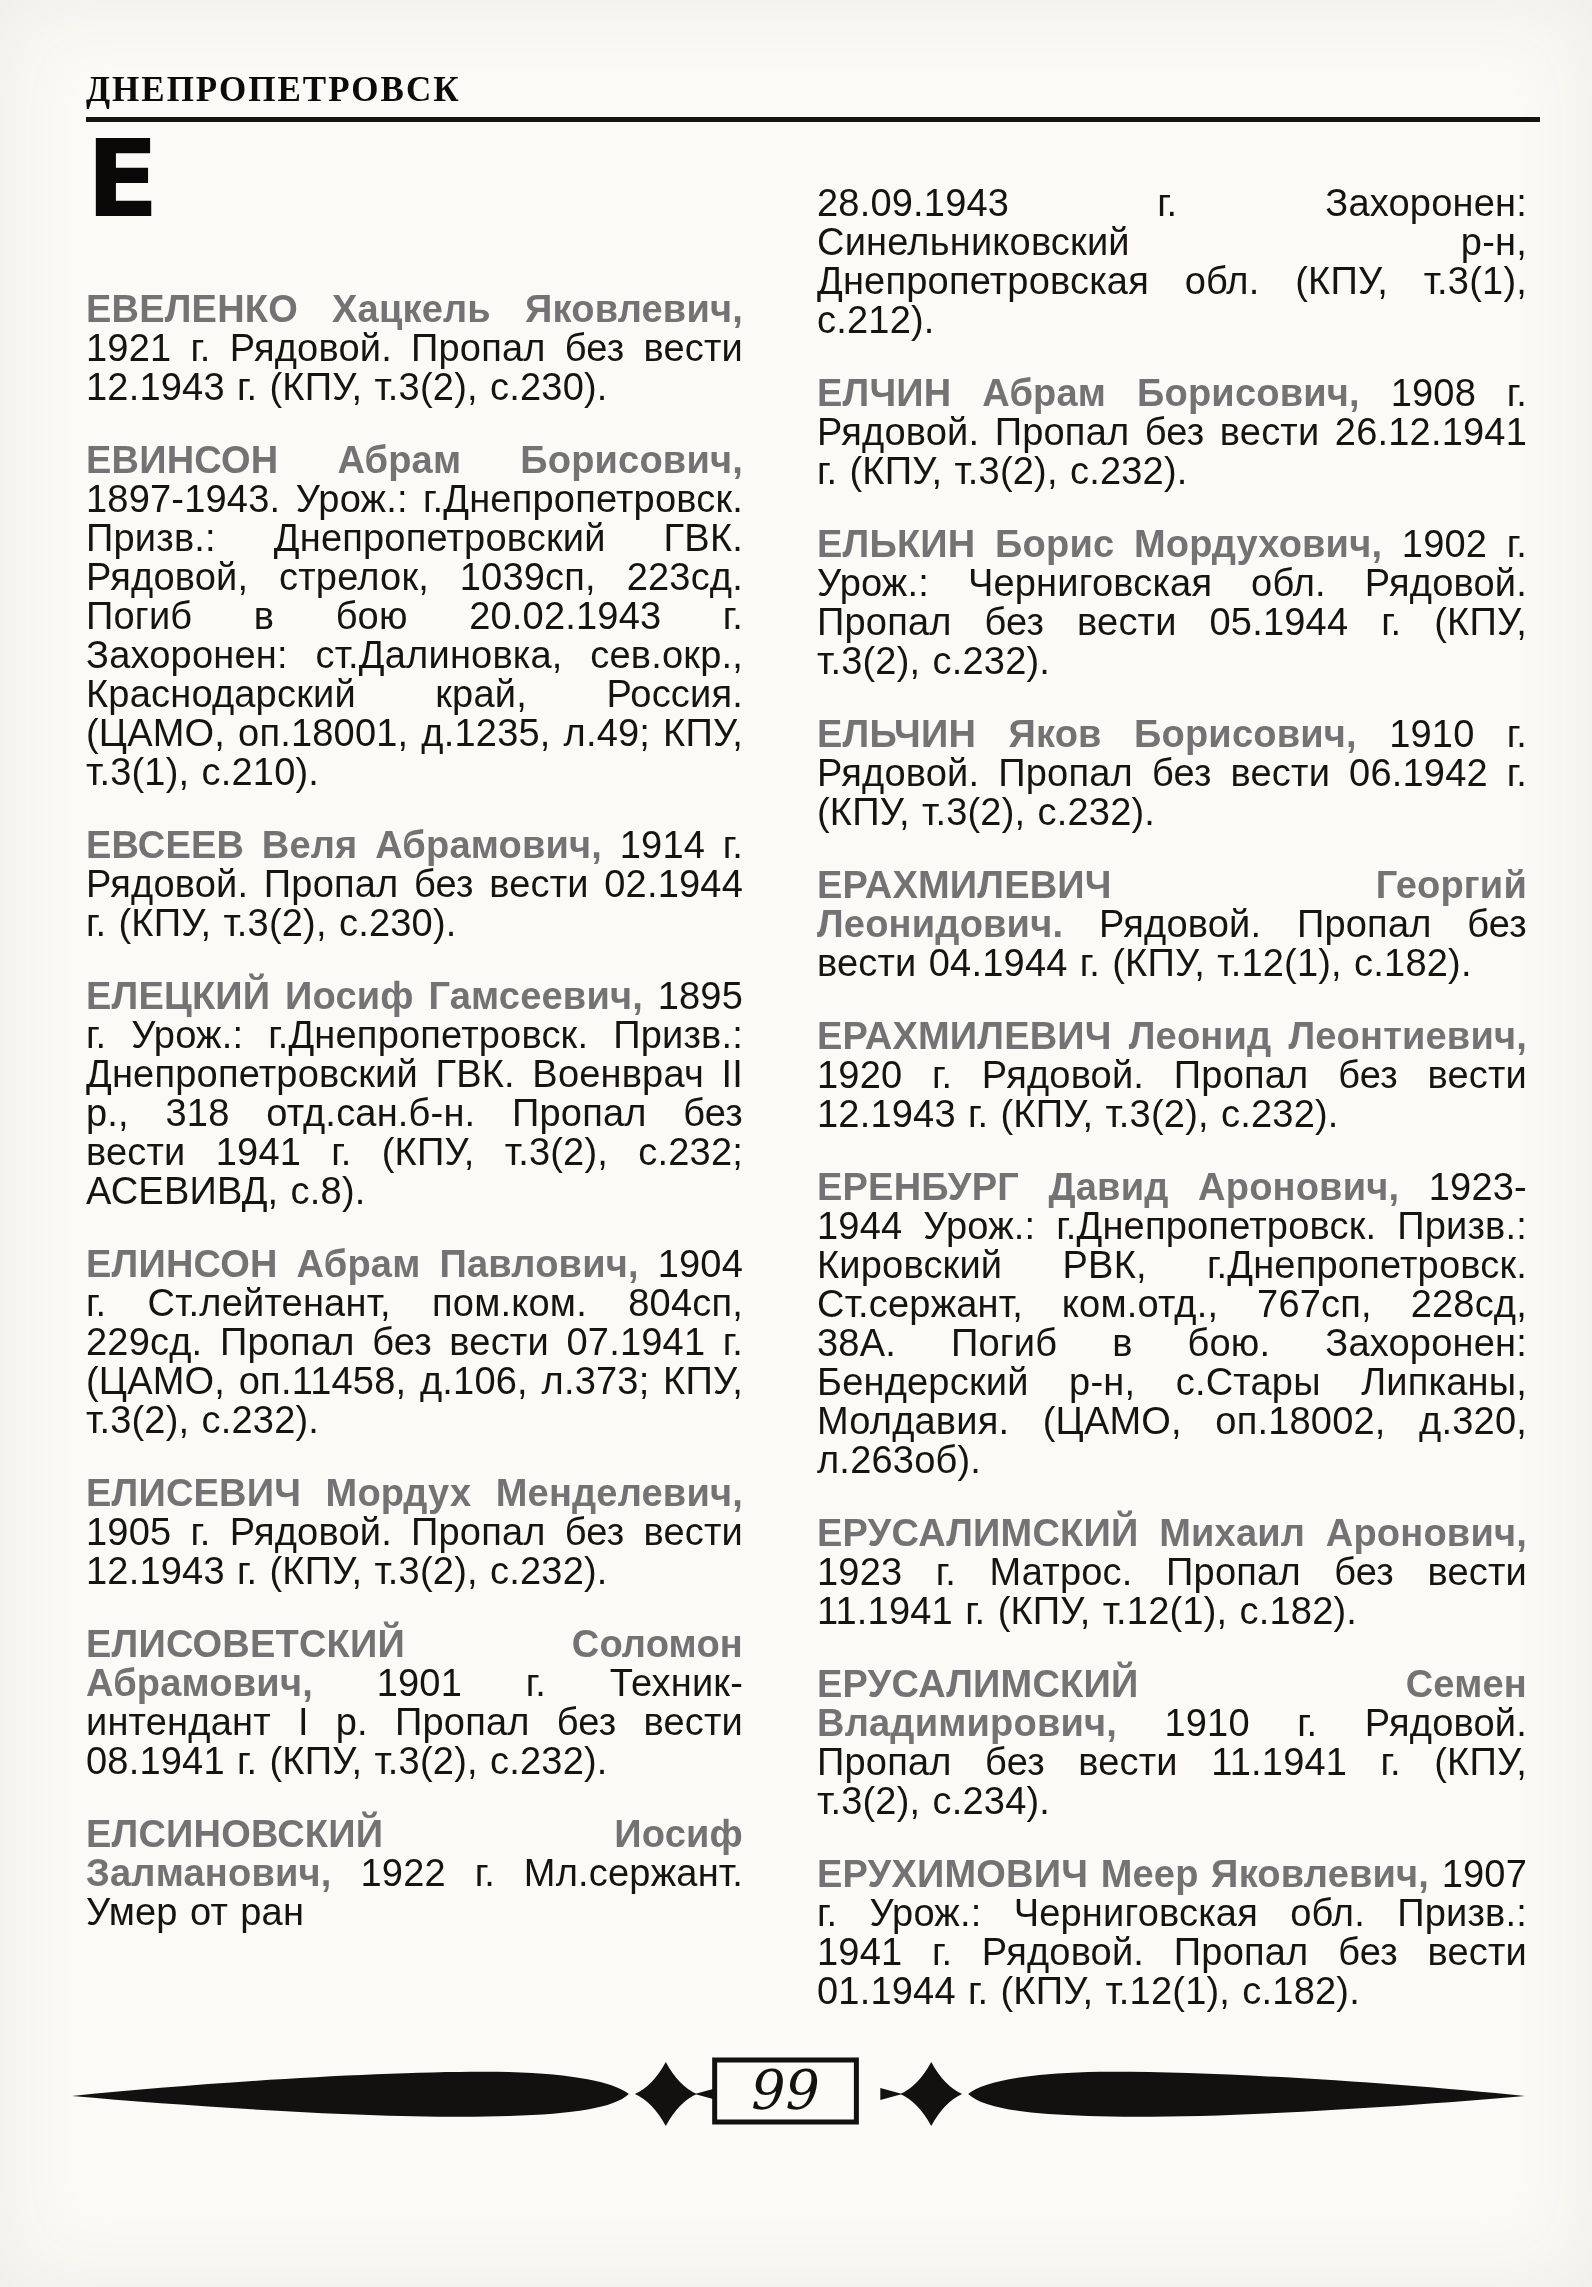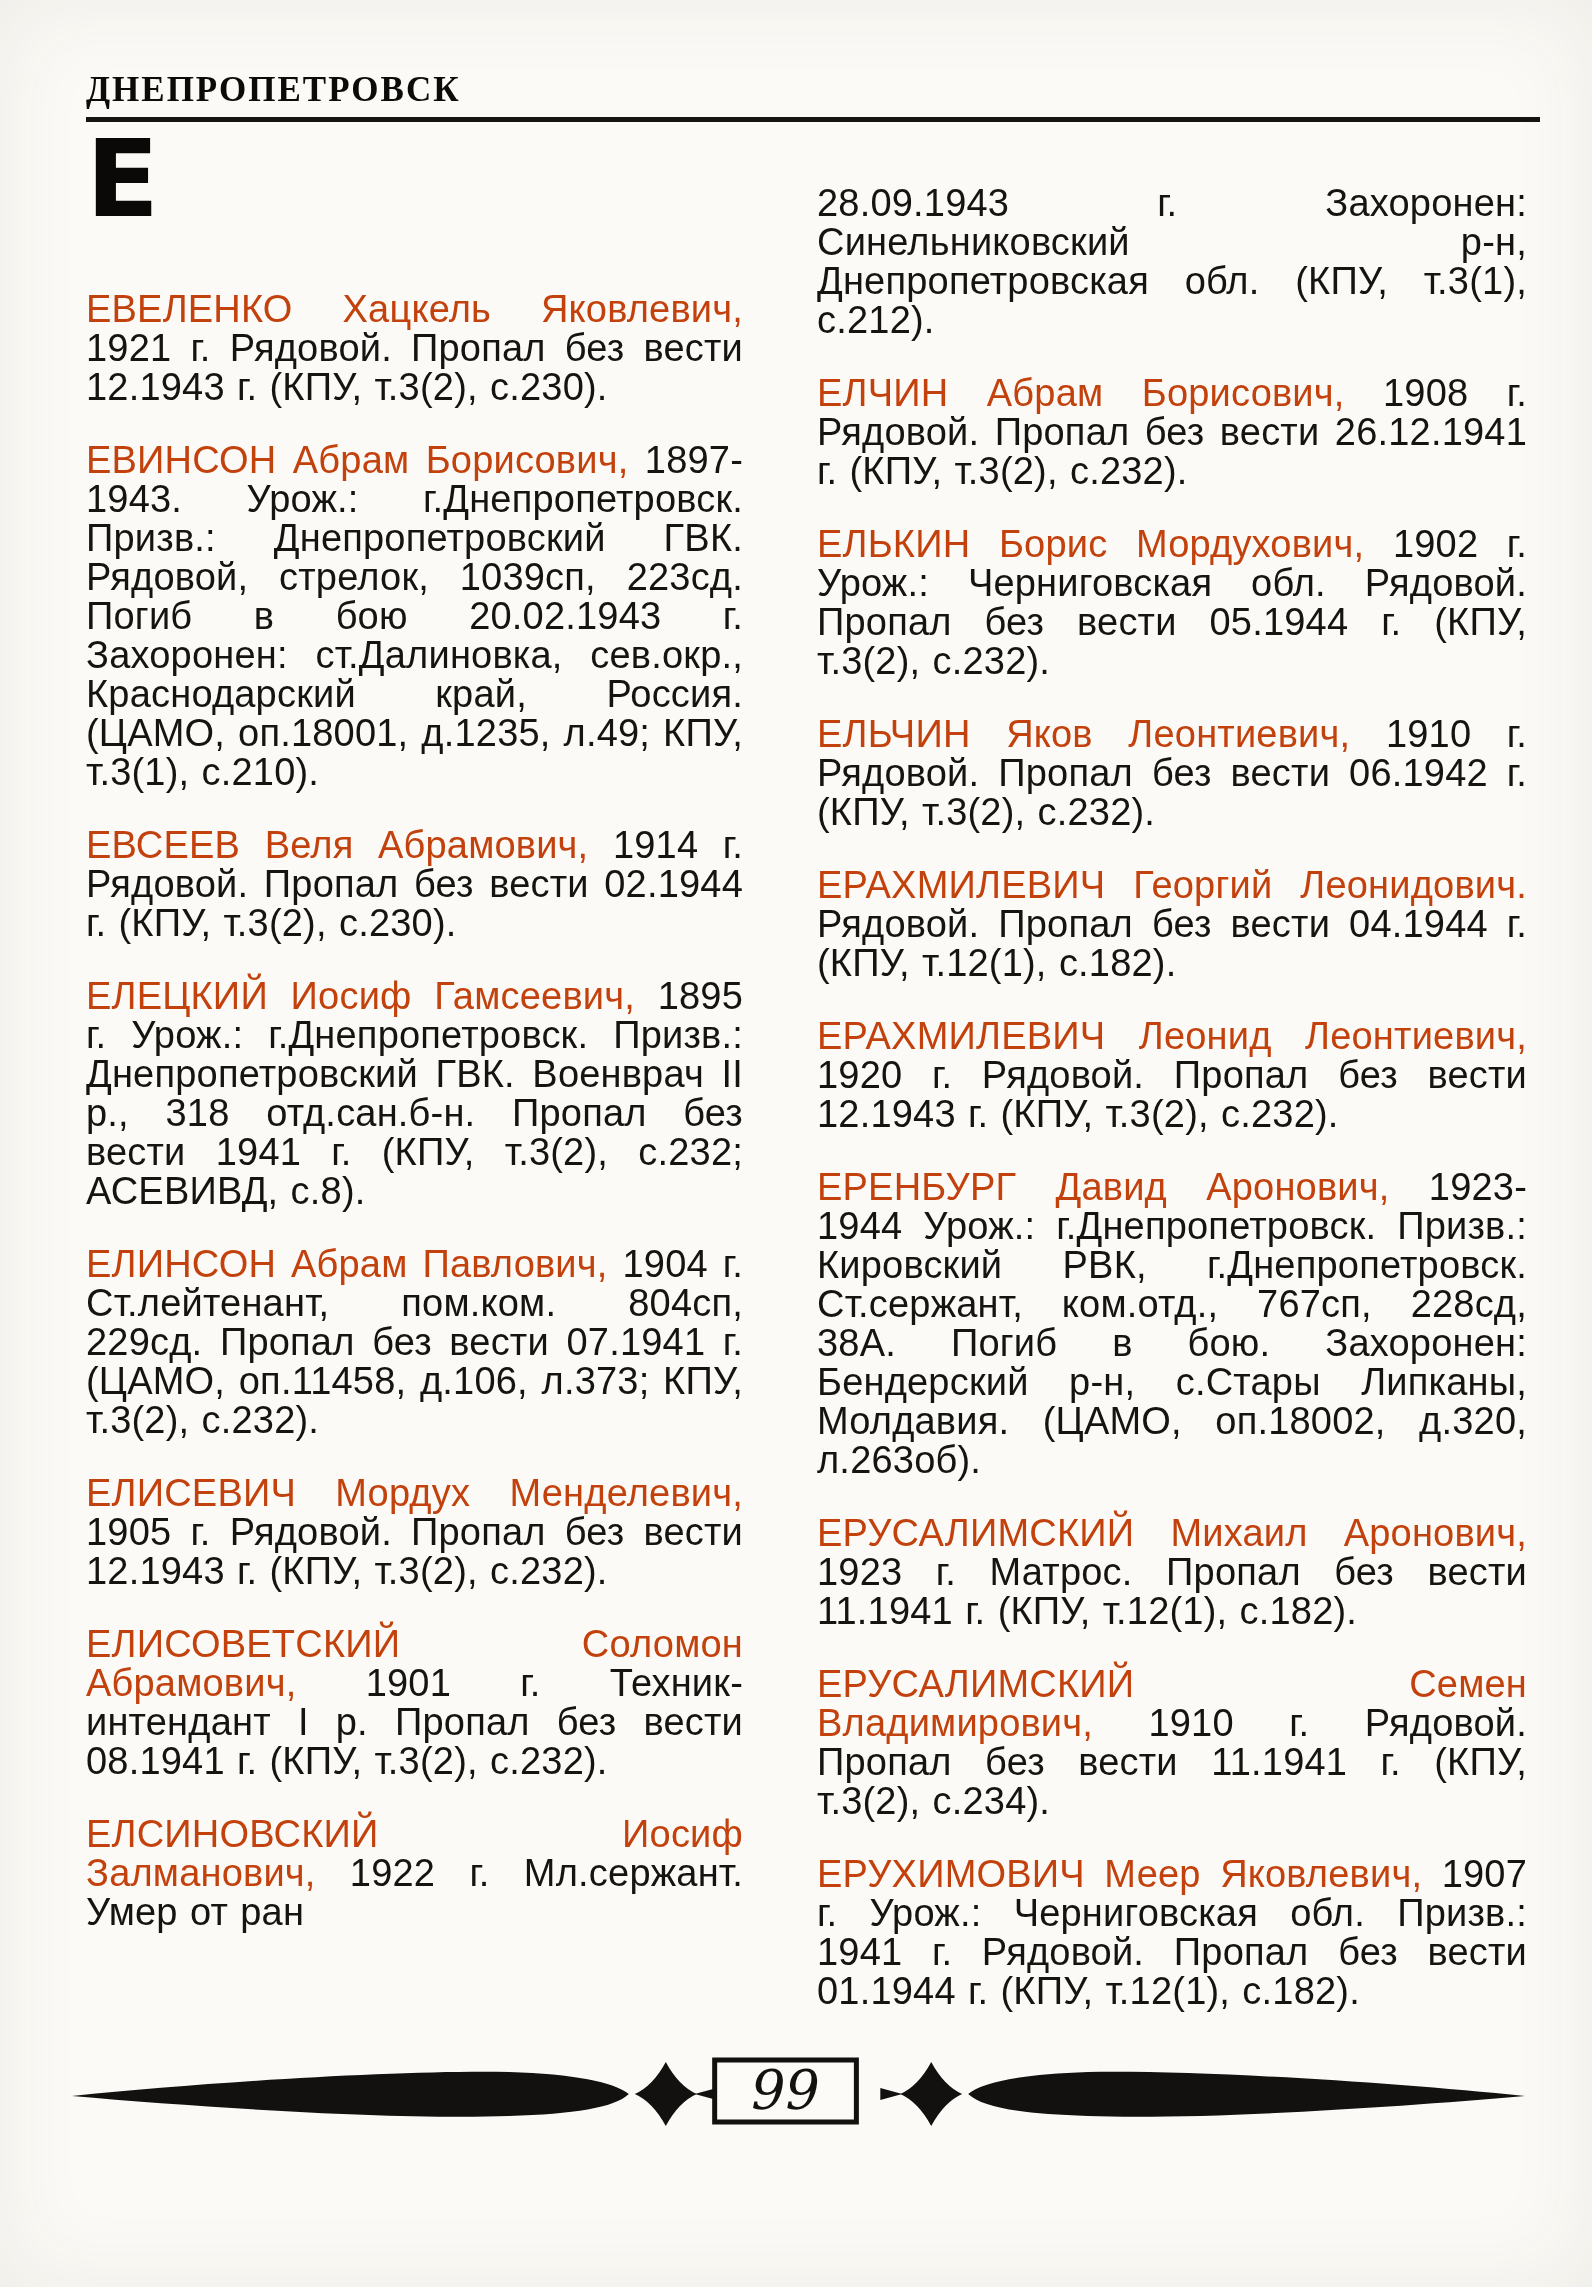--- a/index.html
+++ b/index.html
@@ -56,22 +56,22 @@
   .entry {
     margin: 0 0 34px 0;
     font-size: 38px;
     line-height: 39px;
     text-align: justify;
     letter-spacing: 0.2px;
     word-spacing: 1.5px;
     color: #161411;
   }
   .entry b {
-    font-weight: normal;
-    color: #c2410c;
+    font-weight: bold;
+    color: #737373;
   }
   .page-footer {
     position: absolute;
     top: 2048px;
     left: 70px;
     right: 65px;
     height: 92px;
     text-align: right;
   }
   .page-footer svg {
@@ -109,21 +109,21 @@
       <p class="entry"><b>ЕЛЕЦКИЙ Иосиф Гамсеевич,</b> <span>1895 г. Урож.: г.Днепропетровск. Призв.: Днепропетровский ГВК. Военврач II р., 318 отд.сан.б-н. Пропал без вести 1941 г. (КПУ, т.3(2), с.232; АСЕВИВД, с.8).</span></p>
       <p class="entry"><b>ЕЛИНСОН Абрам Павлович,</b> <span>1904 г. Ст.лейтенант, пом.ком. 804сп, 229сд. Пропал без вести 07.1941 г. (ЦАМО, оп.11458, д.106, л.373; КПУ, т.3(2), с.232).</span></p>
       <p class="entry"><b>ЕЛИСЕВИЧ Мордух Менделевич,</b> <span>1905 г. Рядовой. Пропал без вести 12.1943 г. (КПУ, т.3(2), с.232).</span></p>
       <p class="entry"><b>ЕЛИСОВЕТСКИЙ Соломон Абрамович,</b> <span>1901 г. Техник-интендант I р. Пропал без вести 08.1941 г. (КПУ, т.3(2), с.232).</span></p>
       <p class="entry"><b>ЕЛСИНОВСКИЙ Иосиф Залманович,</b> <span>1922 г. Мл.сержант. Умер от ран</span></p>
     </div>
   <div class="col col-right" id="col-right">
       <p class="entry"><span>28.09.1943 г. Захоронен: Синельниковский р-н, Днепропетровская обл. (КПУ, т.3(1), с.212).</span></p>
       <p class="entry"><b>ЕЛЧИН Абрам Борисович,</b> <span>1908 г. Рядовой. Пропал без вести 26.12.1941 г. (КПУ, т.3(2), с.232).</span></p>
       <p class="entry"><b>ЕЛЬКИН Борис Мордухович,</b> <span>1902 г. Урож.: Черниговская обл. Рядовой. Пропал без вести 05.1944 г. (КПУ, т.3(2), с.232).</span></p>
-      <p class="entry"><b>ЕЛЬЧИН Яков Леонтиевич,</b> <span>1910 г. Рядовой. Пропал без вести 06.1942 г. (КПУ, т.3(2), с.232).</span></p>
+      <p class="entry"><b>ЕЛЬЧИН Яков Борисович,</b> <span>1910 г. Рядовой. Пропал без вести 06.1942 г. (КПУ, т.3(2), с.232).</span></p>
       <p class="entry"><b>ЕРАХМИЛЕВИЧ Георгий Леонидович.</b> <span>Рядовой. Пропал без вести 04.1944 г. (КПУ, т.12(1), с.182).</span></p>
       <p class="entry"><b>ЕРАХМИЛЕВИЧ Леонид Леонтиевич,</b> <span>1920 г. Рядовой. Пропал без вести 12.1943 г. (КПУ, т.3(2), с.232).</span></p>
       <p class="entry"><b>ЕРЕНБУРГ Давид Аронович,</b> <span>1923-1944 Урож.: г.Днепропетровск. Призв.: Кировский РВК, г.Днепропетровск. Ст.сержант, ком.отд., 767сп, 228сд, 38А. Погиб в бою. Захоронен: Бендерский р-н, с.Стары Липканы, Молдавия. (ЦАМО, оп.18002, д.320, л.263об).</span></p>
       <p class="entry"><b>ЕРУСАЛИМСКИЙ Михаил Аронович,</b> <span>1923 г. Матрос. Пропал без вести 11.1941 г. (КПУ, т.12(1), с.182).</span></p>
       <p class="entry"><b>ЕРУСАЛИМСКИЙ Семен Владимирович,</b> <span>1910 г. Рядовой. Пропал без вести 11.1941 г. (КПУ, т.3(2), с.234).</span></p>
       <p class="entry"><b>ЕРУХИМОВИЧ Меер Яковлевич,</b> <span>1907 г. Урож.: Черниговская обл. Призв.: 1941 г. Рядовой. Пропал без вести 01.1944 г. (КПУ, т.12(1), с.182).</span></p>
     </div>
 </main>
 
 <footer class="page-footer">

